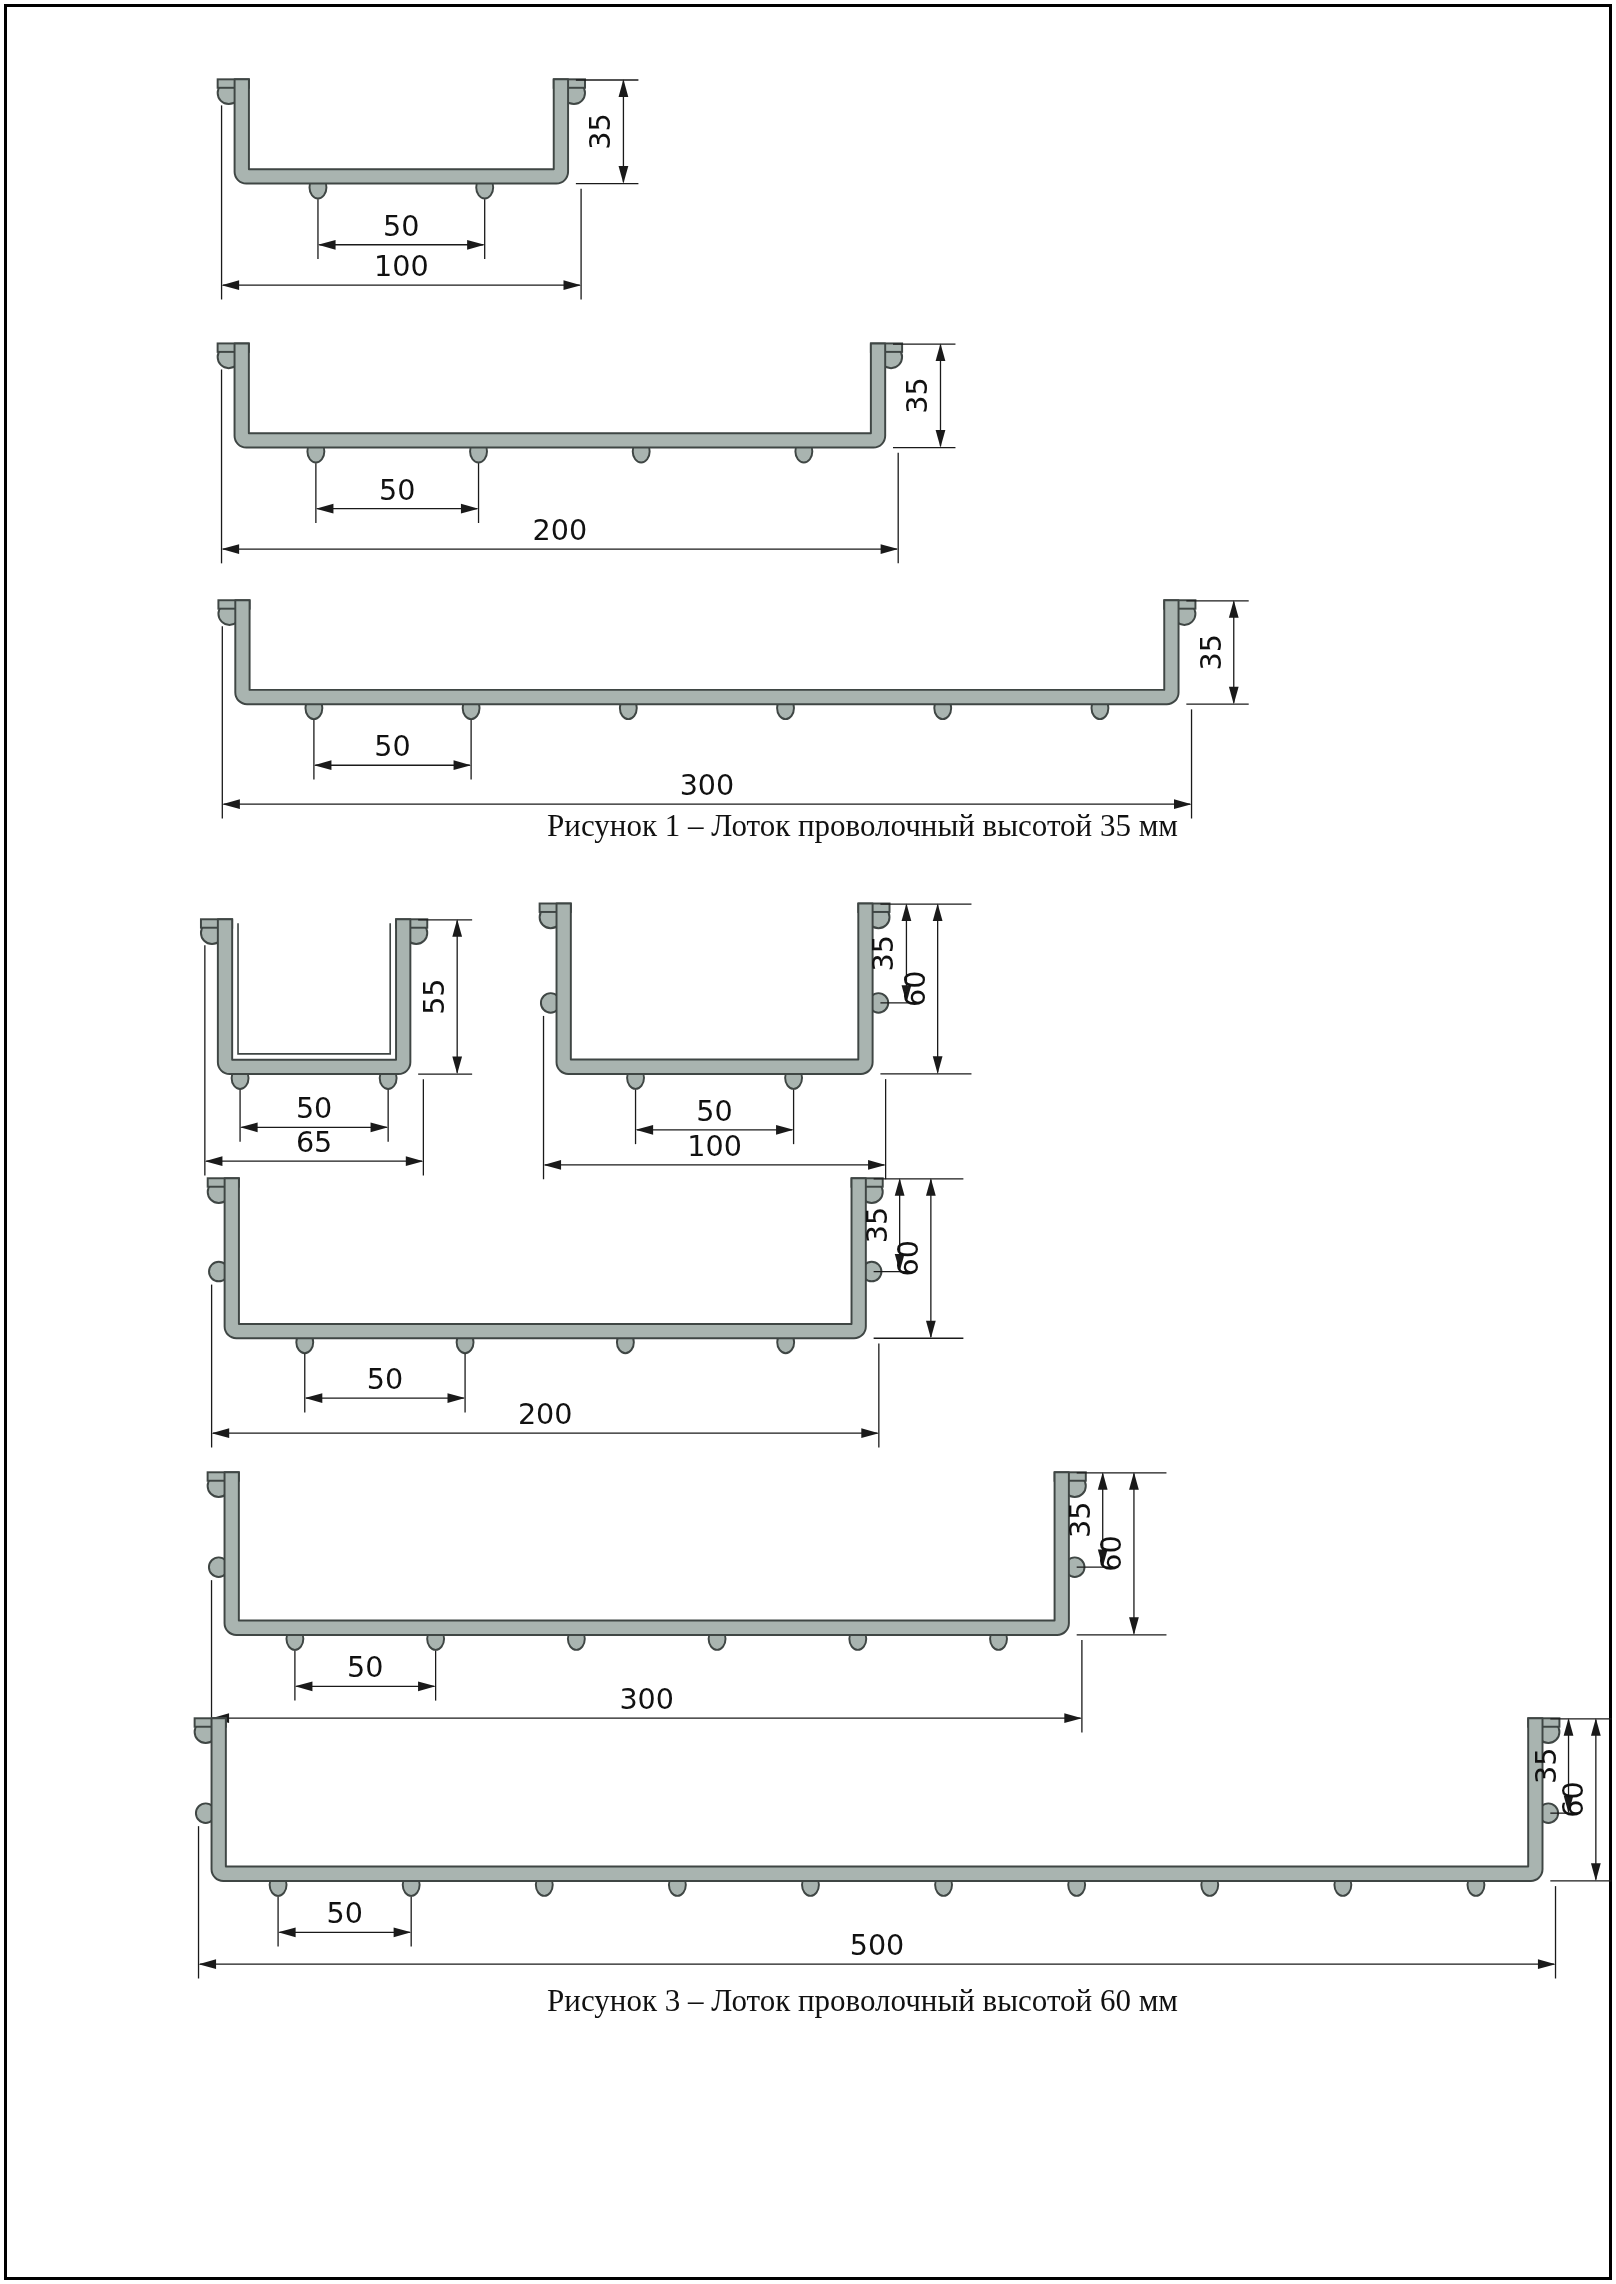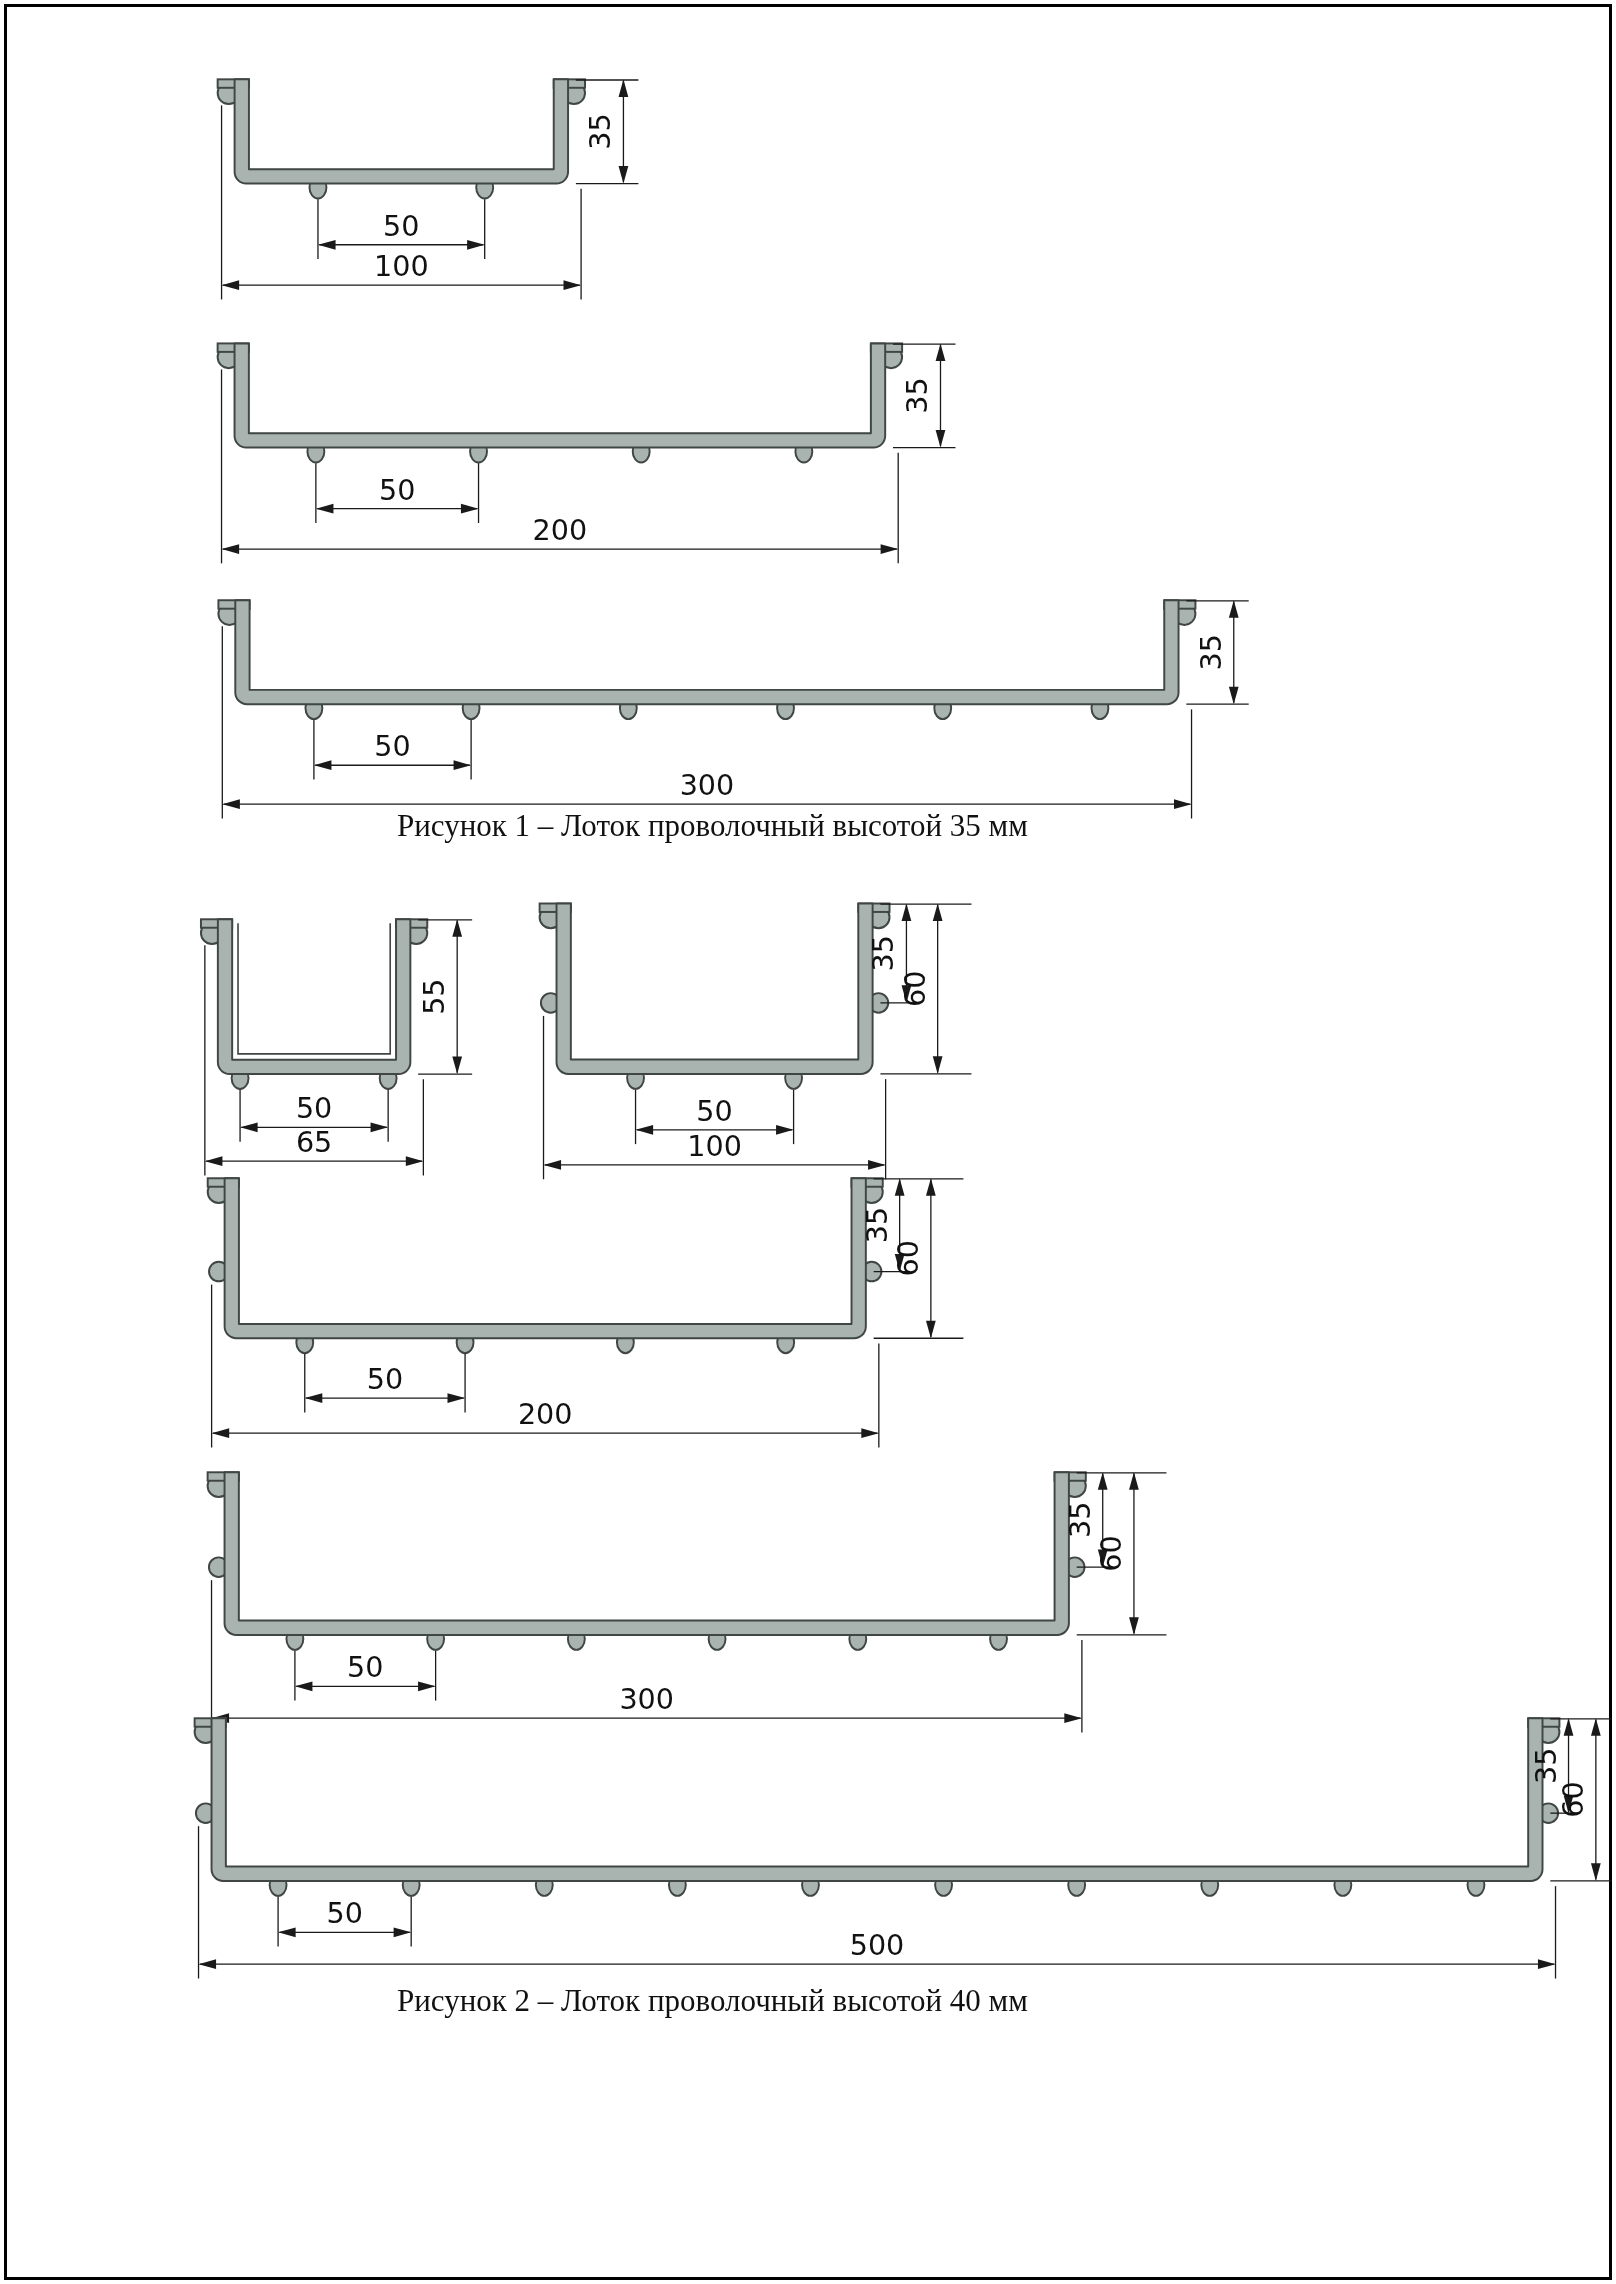--- a/index.html
+++ b/index.html
@@ -11,21 +11,21 @@
     font-family:"DejaVu Sans", sans-serif;
   }
   #frame{
     position:absolute;left:3.9px;top:3.9px;right:3.9px;bottom:3.9px;
     border:3.3px solid #000000;
   }
   .tray-svg{position:absolute;}
   .caption{
     position:absolute;
     left:397px;width:931px;
-    text-align:left;
+    text-align:center;
     font-family:"Liberation Serif", serif;
     font-size:31px;
     color:#111111;
     white-space:nowrap;
   }
 </style>
 </head>
 <body>
 
 <div id="page">
@@ -307,15 +307,15 @@
           <line x1="-20" y1="165.82500000000002" x2="-20" y2="400" stroke="#1a1a1a" stroke-width="2"></line>
           <line x1="2066" y1="258" x2="2066" y2="400" stroke="#1a1a1a" stroke-width="2"></line>
           <line x1="-18" y1="378" x2="2064" y2="378" stroke="#1a1a1a" stroke-width="2"></line>
           <polygon points="-20,378 7,370.5 7,385.5" fill="#1a1a1a"></polygon>
           <polygon points="2066,378 2039,370.5 2039,385.5" fill="#1a1a1a"></polygon>
           <text x="1023" y="364" fill="#111111" font-size="44" font-family="&quot;DejaVu Sans&quot;, sans-serif" text-anchor="middle">500</text>
         </g>
       </svg>
     </div>
   <div class="caption" id="cap1" style="top: 808px;">Рисунок 1 – Лоток проволочный высотой 35 мм</div>
-  <div class="caption" id="cap2" style="top: 1983px;">Рисунок 2 – Лоток проволочный высотой 40 мм</div>
+  <div class="caption" id="cap2" style="top: 1983px;">Рисунок 3 – Лоток проволочный высотой 60 мм</div>
 </div>
 
 
 </body></html>

